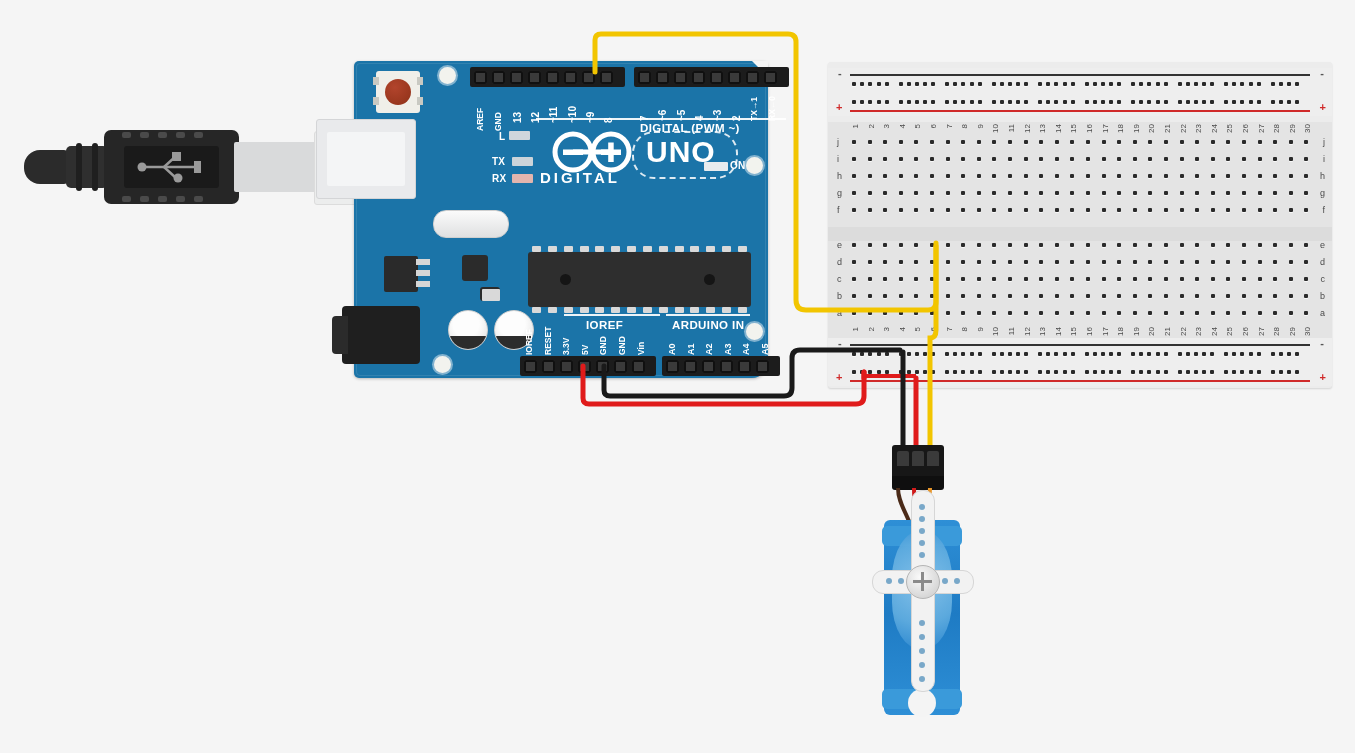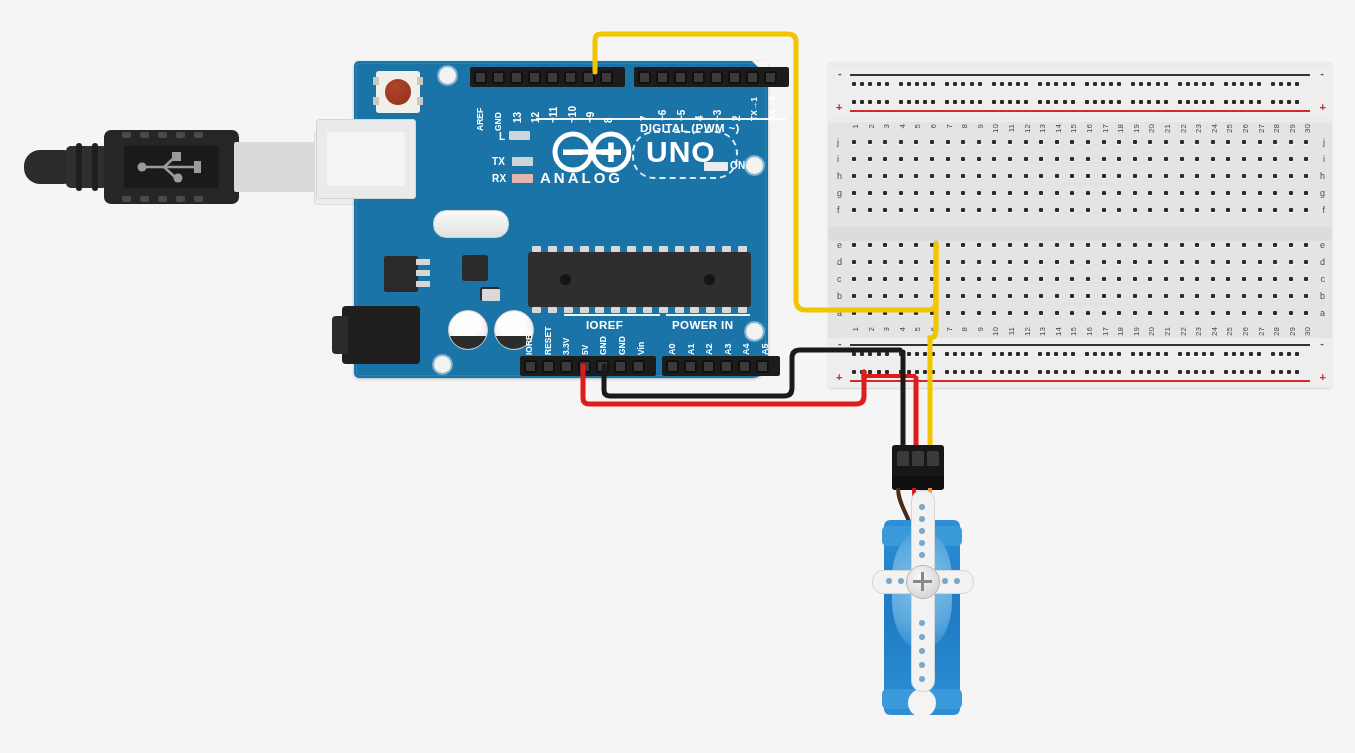--- a/index.html
+++ b/index.html
@@ -246,21 +246,21 @@
         <g fill="none" stroke="#ffffff" stroke-width="5">
           <circle cx="24" cy="23" r="18"></circle>
           <circle cx="62" cy="23" r="18"></circle>
           <line x1="24" y1="23" x2="62" y2="23"></line>
         </g>
         <rect x="14" y="20.5" width="20" height="5.5" fill="#fff"></rect>
         <rect x="52" y="20.5" width="20" height="5.5" fill="#fff"></rect>
         <rect x="59.2" y="13.5" width="5.5" height="19.5" fill="#fff"></rect>
       </svg>
     </div>
-    <div class="arduino-word" style="left:186px;top:108px;">ANALOG</div>
+    <div class="arduino-word" style="left:186px;top:108px;">DIGITAL</div>
 
     <div style="position:absolute;left:278px;top:70px;width:102px;height:44px;border:2px dashed rgba(255,255,255,.85);border-radius:22px;"></div>
     <div class="uno-text" style="left:292px;top:74px;">UNO</div>
 
     <div class="osc" style="left:79px;top:149px;"></div>
 
     <div class="regulator" style="left:30px;top:195px;width:34px;height:36px;"></div>
     <div class="abs" style="left:62px;top:198px;width:14px;height:30px;">
       <div style="position:absolute;top:0;width:14px;height:6px;background:#d6d6d6;"></div>
       <div style="position:absolute;top:11px;width:14px;height:6px;background:#d6d6d6;"></div>
@@ -306,21 +306,21 @@
         <div class="leg"></div>
           <div class="leg"></div>
       </div>
       <div class="dot" style="left:32px;top:22px;"></div>
       <div class="dot" style="left:176px;top:22px;"></div>
     </div>
 
     <div class="silk-line" style="left:210px;top:253px;width:96px;"></div>
     <div class="sect-name" style="left:232px;top:258px;">IOREF</div>
     <div class="silk-line" style="left:312px;top:253px;width:84px;"></div>
-    <div class="sect-name" style="left:318px;top:258px;">POWER IN</div>
+    <div class="sect-name" style="left:318px;top:258px;">ARDUINO IN</div>
 
     <div class="header-strip" style="left:166px;top:295px;width:134px;height:20px;padding:0 1px;">
       <div class="hdr-pin"></div>
         <div class="hdr-pin"></div>
         <div class="hdr-pin"></div>
       <div class="hdr-pin"></div>
         <div class="hdr-pin"></div>
         <div class="hdr-pin"></div>
       <div class="hdr-pin"></div>
     </div>

